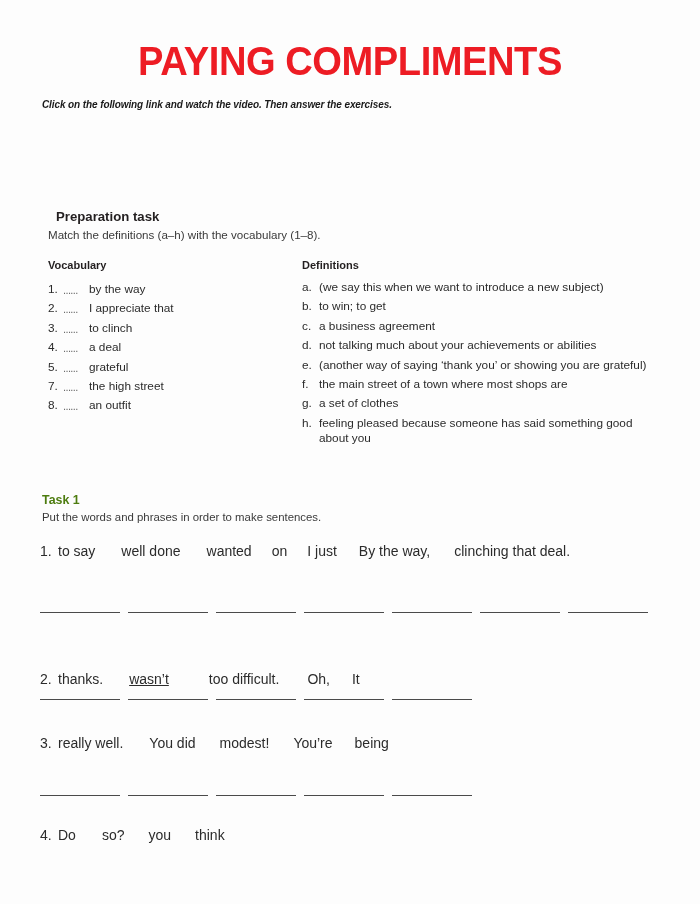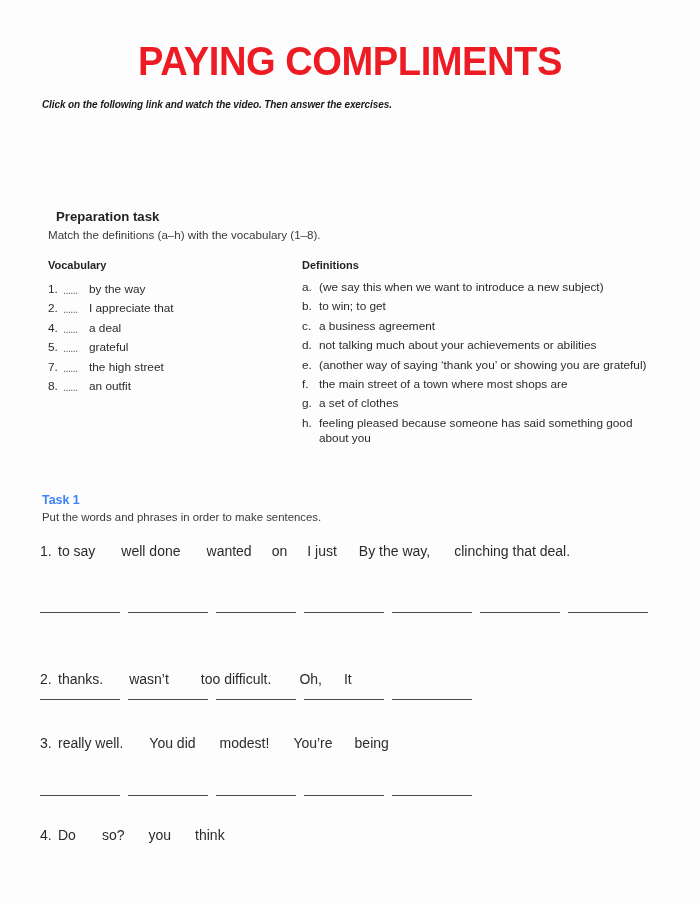--- a/index.html
+++ b/index.html
@@ -130,21 +130,21 @@
     top: 0;
   }
 
   
   .task-head {
     position: absolute;
     top: 493px;
     left: 42px;
     font-size: 12.4px;
     font-weight: bold;
-    color: #3b82f6;
+    color: #4d7c0f;
   }
   .task-sub {
     position: absolute;
     top: 511px;
     left: 42px;
     font-size: 11.4px;
     color: #3a3a3a;
   }
 
   .sentence {
@@ -185,20 +185,21 @@
 
   <div class="prep-head">Preparation task</div>
   <div class="prep-sub">Match the definitions (a–h) with the vocabulary (1–8).</div>
 
   <div class="col-head vocab">Vocabulary</div>
   <div class="col-head defs">Definitions</div>
 
   <ul class="vocab-list" id="vocab-list">
       <li><span class="num">1.</span><span class="blank">......</span><span>by the way</span></li>
       <li><span class="num">2.</span><span class="blank">......</span><span>I appreciate that</span></li>
+      <li><span class="num">3.</span><span class="blank">......</span><span>to clinch</span></li>
       <li><span class="num">4.</span><span class="blank">......</span><span>a deal</span></li>
       <li><span class="num">5.</span><span class="blank">......</span><span>grateful</span></li>
       <li><span class="num">7.</span><span class="blank">......</span><span>the high street</span></li>
       <li><span class="num">8.</span><span class="blank">......</span><span>an outfit</span></li>
     </ul>
   <ul class="defs-list" id="defs-list">
       <li><span class="lt">a.</span><span>(we say this when we want to introduce a new subject)</span></li>
       <li><span class="lt">b.</span><span>to win; to get</span></li>
       <li><span class="lt">c.</span><span>a business agreement</span></li>
       <li><span class="lt">d.</span><span>not talking much about your achievements or abilities</span></li>
@@ -206,21 +207,21 @@
       <li><span class="lt">f.</span><span>the main street of a town where most shops are</span></li>
       <li><span class="lt">g.</span><span>a set of clothes</span></li>
       <li><span class="lt">h.</span><span>feeling pleased because someone has said something good about you</span></li>
     </ul>
 
   <div class="task-head">Task 1</div>
   <div class="task-sub">Put the words and phrases in order to make sentences.</div>
 
   <div id="task1-items">
       <div class="sentence" style="top: 543px;"><span class="num">1.</span><span class="chunk" style="margin-right: 26px;">to say</span><span class="chunk" style="margin-right: 26px;">well done</span><span class="chunk" style="margin-right: 20px;">wanted</span><span class="chunk" style="margin-right: 20px;">on</span><span class="chunk" style="margin-right: 22px;">I just</span><span class="chunk" style="margin-right: 24px;">By the way,</span><span class="chunk">clinching that deal.</span></div>
-      <div class="sentence" style="top: 638px;"><span class="num">2.</span><span class="chunk" style="margin-right: 26px; margin-top: 33px;">thanks.</span><span class="chunk" style="margin-right: 32px;">wasn’t</span><span class="chunk" style="margin-right: 28px;">too difficult.</span><span class="chunk" style="margin-right: 22px;">Oh,</span><span class="chunk">It</span></div>
+      <div class="sentence" style="top: 638px;"><span class="num">2.</span><span class="chunk" style="margin-right: 26px; margin-top: 33px;">thanks.</span><span class="chunk" style="margin-right: 40px; text-decoration: underline;">wasn’t</span><span class="chunk" style="margin-right: 28px;">too difficult.</span><span class="chunk" style="margin-right: 22px;">Oh,</span><span class="chunk">It</span></div>
       <div class="sentence" style="top: 735px;"><span class="num">3.</span><span class="chunk" style="margin-right: 26px;">really well.</span><span class="chunk" style="margin-right: 24px;">You did</span><span class="chunk" style="margin-right: 24px;">modest!</span><span class="chunk" style="margin-right: 22px;">You’re</span><span class="chunk">being</span></div>
       <div class="sentence" style="top: 827px;"><span class="num">4.</span><span class="chunk" style="margin-right: 26px;">Do</span><span class="chunk" style="margin-right: 24px;">so?</span><span class="chunk" style="margin-right: 24px;">you</span><span class="chunk">think</span></div>
       <div class="answer-line" style="top: 612px;">
         <div class="seg"></div>
         <div class="seg"></div>
         <div class="seg"></div>
         <div class="seg"></div>
         <div class="seg"></div>
         <div class="seg"></div>
         <div class="seg"></div>

